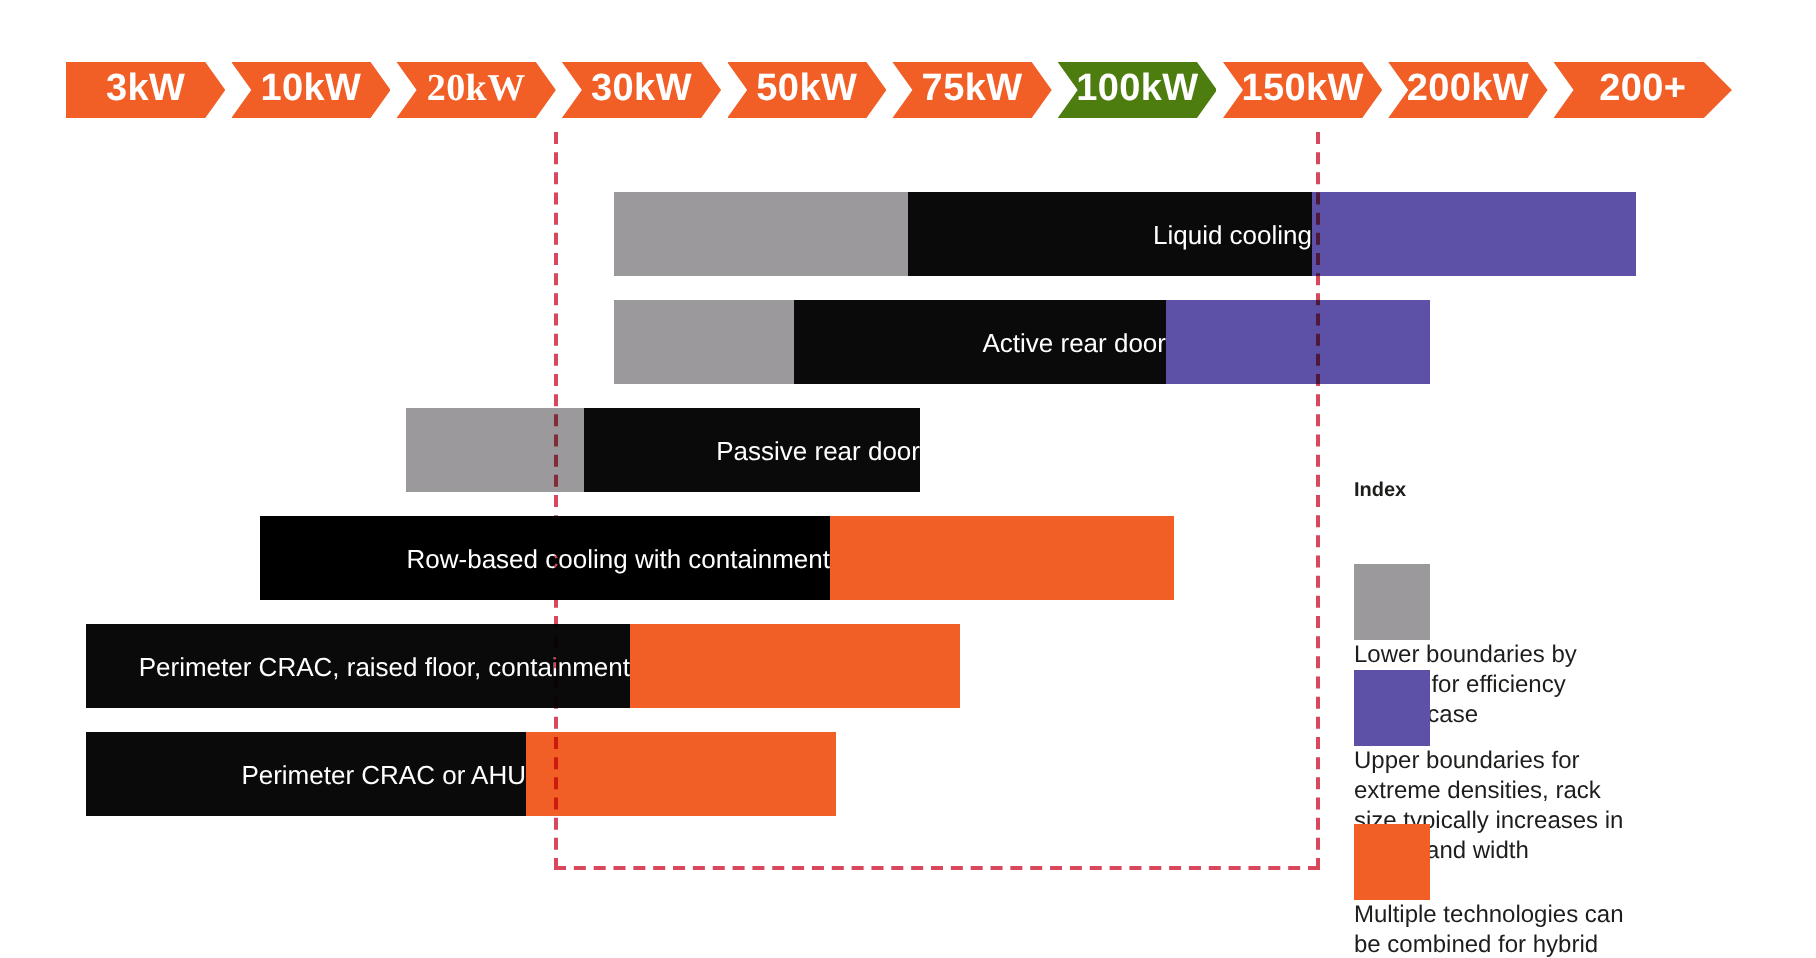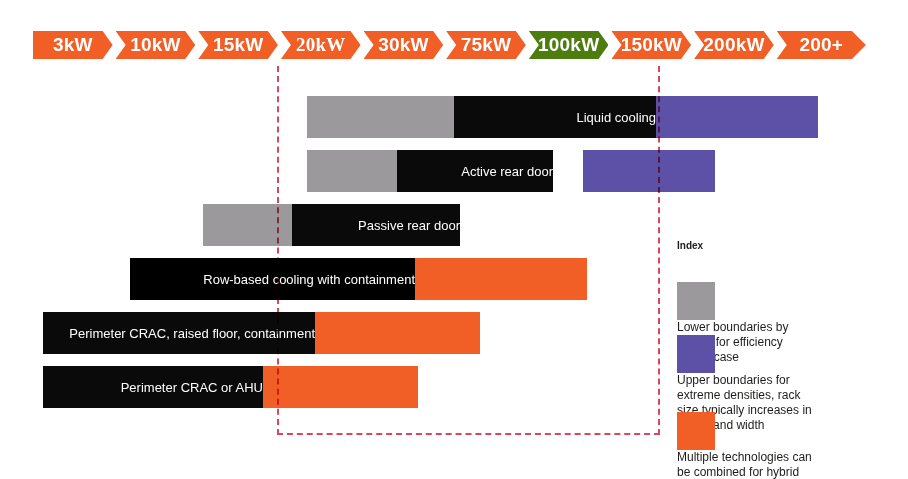--- a/index.html
+++ b/index.html
@@ -61,28 +61,28 @@
 
 <div class="canvas">
 
   <div class="band" id="band">
       <div class="seg first" style="background: rgb(241, 94, 38);">
         <span>3kW</span>
       </div>
       <div class="seg" style="background: rgb(241, 94, 38); text-align: right;">
         <span>10kW</span>
       </div>
-      <div class="seg" style="background: rgb(241, 94, 38);">
-        <span>15kW</span>
-      </div>
       <div class="seg" style="background: rgb(241, 94, 38); font-family: Liberation Serif, serif;">
         <span>20kW</span>
       </div>
       <div class="seg" style="background: rgb(241, 94, 38);">
         <span>30kW</span>
+      </div>
+      <div class="seg" style="background: rgb(241, 94, 38);">
+        <span>50kW</span>
       </div>
       <div class="seg" style="background: rgb(241, 94, 38);">
         <span>75kW</span>
       </div>
       <div class="seg" style="background: #4d7c0f;">
         <span>100kW</span>
       </div>
       <div class="seg" style="background: rgb(241, 94, 38);">
         <span>150kW</span>
       </div>
@@ -94,21 +94,21 @@
       </div>
     </div>
 
   <div id="bars">
       <div class="bar-seg" style="left: 307px; top: 96px; width: 147px; background: rgb(155, 153, 156);"></div>
       <div class="bar-seg" style="left: 454px; top: 96px; width: 202px; background: rgb(10, 10, 10);">
         <span class="bar-label">Liquid cooling</span>
       </div>
       <div class="bar-seg" style="left: 656px; top: 96px; width: 162px; background: rgb(92, 81, 166);"></div>
       <div class="bar-seg" style="left: 307px; top: 150px; width: 90px; background: rgb(155, 153, 156);"></div>
-      <div class="bar-seg" style="left: 397px; top: 150px; width: 156px; background: rgb(10, 10, 10);">
+      <div class="bar-seg" style="left: 397px; top: 150px; width: 186px; background: rgb(10, 10, 10);">
         <span class="bar-label">Active rear door</span>
       </div>
       <div class="bar-seg" style="left: 583px; top: 150px; width: 132px; background: rgb(92, 81, 166);"></div>
       <div class="bar-seg" style="left: 203px; top: 204px; width: 89px; background: rgb(155, 153, 156);"></div>
       <div class="bar-seg" style="left: 292px; top: 204px; width: 168px; background: rgb(10, 10, 10);">
         <span class="bar-label">Passive rear door</span>
       </div>
       <div class="bar-seg" style="left: 130px; top: 258px; width: 285px; background: #000000;">
         <span class="bar-label">Row-based cooling with containment</span>
       </div>

